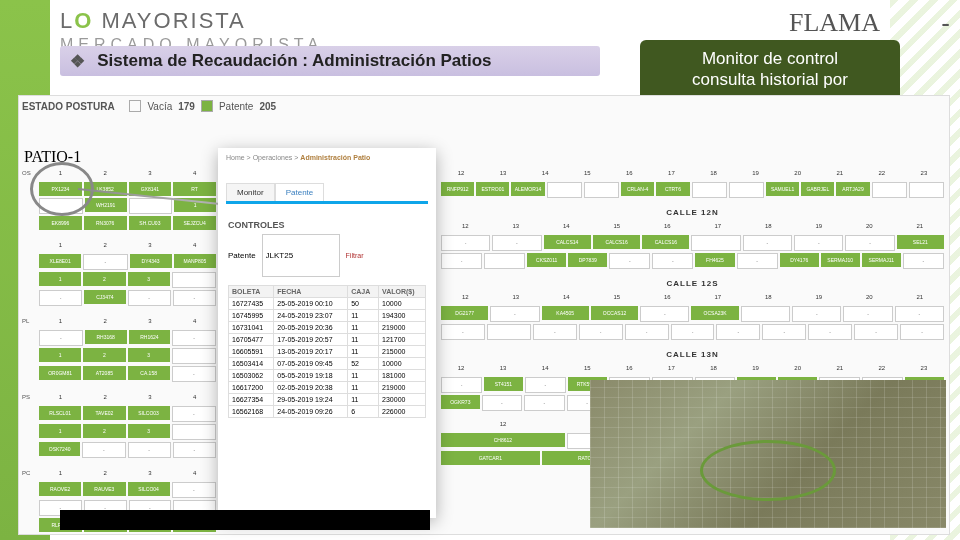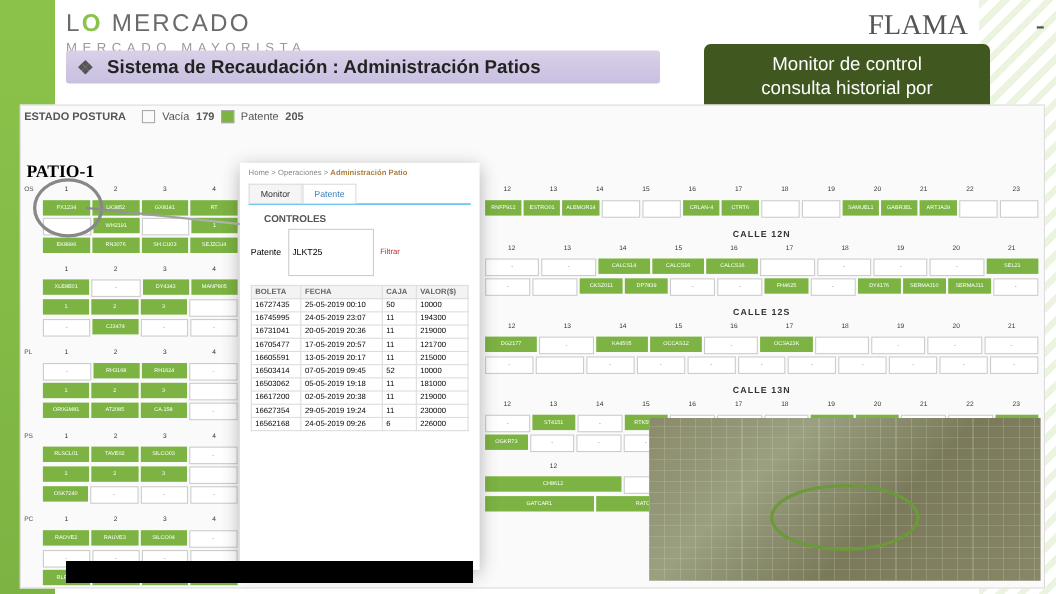--- a/index.html
+++ b/index.html
@@ -1,49 +1,49 @@
 <!DOCTYPE html>
 <html><head>
 <meta charset="utf-8">
 <style>
 html,body{margin:0;padding:0;width:960px;height:540px;background:#fff;font-family:Arial,sans-serif;overflow:hidden}
 .page{position:relative;width:960px;height:540px}
 .leftbar{position:absolute;left:0;top:0;width:50px;height:540px;background:linear-gradient(to bottom,#8bc34a 0%,#7cb342 100%)}
 .logo{position:absolute;left:60px;top:8px;font-size:0}
 .logo-main{font-size:22px;letter-spacing:2px;color:#6b6b6b;font-weight:400}
 .logo-main .accent{color:#8bc34a;font-weight:600}
-.logo-sub{font-size:12px;letter-spacing:5px;color:#9a9a9a;margin-top:2px}
+.logo-sub{font-size:16px;letter-spacing:5px;color:#9a9a9a;margin-top:2px}
 .flama{position:absolute;right:80px;top:8px;font-size:26px;color:#555;font-family:Liberation Serif, serif}
 .dash{position:absolute;right:10px;top:8px;font-size:26px;color:#555}
 .titlebar{position:absolute;left:60px;top:46px;width:530px;height:30px;background:linear-gradient(to bottom,#d9d0e8,#c9bfe0);border-radius:3px;display:flex;align-items:center;font-size:17px;font-weight:bold;color:#222;padding-left:10px}
 .titlebar .bullet{color:#555;margin-right:12px}
 .callout{position:absolute;left:640px;top:40px;width:260px}
 .callout-box{background:#405820;color:#fff;border-radius:6px;padding:8px 10px;text-align:center;font-size:17px;line-height:1.25}
 .callout-arrow{width:0;height:0;margin:0 auto;border-left:28px solid transparent;border-right:28px solid transparent;border-top:24px solid #405820}
 .back{position:absolute;left:18px;top:95px;width:930px;height:438px;background:#fafafa;border:1px solid #ddd}
 .estadobar{position:absolute;left:22px;top:100px;font-size:10px;color:#555;display:flex;align-items:flex-end;gap:6px}
 .sq{width:10px;height:10px;display:inline-block;border:1px solid #aaa}
 .sq.g{background:#7cb342}
-.patio-label{position:absolute;left:24px;top:148px;font-size:16px;font-weight:bold;font-family:Georgia,serif}
+.patio-label{position:absolute;left:24px;top:148px;font-size:16px;font-weight:normal;font-family:Georgia,serif}
 .gridcol{position:absolute;top:166px;font-size:6px}
 .gridcol.left{left:22px;width:195px}
 .gridcol.right{left:440px;width:505px}
 .row{display:flex;margin-bottom:2px}
 .chip{flex:1;height:14px;margin:0 1px;background:#7cb342;color:#fff;display:flex;align-items:center;justify-content:center;font-size:5px;overflow:hidden}
 .chip.e{background:#fff;border:1px solid #ccc;color:#888}
 .chip.h{background:transparent;color:#333;font-size:6px;border:none}
 .rowlab{width:16px;font-size:6px;color:#555;display:flex;align-items:center}
 .streetlab{text-align:center;font-size:8px;font-weight:bold;color:#333;margin:4px 0 2px;letter-spacing:1px}
 .popup{position:absolute;left:218px;top:148px;width:218px;height:370px;background:#fff;box-shadow:0 4px 16px rgba(0,0,0,.3);font-size:9px}
 .popup .bc{padding:6px 8px;font-size:7px;color:#888}
 .popup .bc b{color:#b08040}
-.popup .tabs{display:flex;border-bottom:1px solid #0ea5e9;margin:0 8px}
+.popup .tabs{display:flex;border-bottom:3px solid #0ea5e9;margin:16px 8px}
 .popup .tab{padding:4px 10px;border:1px solid #ddd;border-bottom:none;font-size:8px;background:#fff;color:#3a7fbf}
 .popup .tab:first-child{background:#f5f5f5;color:#333}
-.popup h4{margin:8px 22px 4px;font-size:9px;color:#555}
+.popup h4{margin:8px 10px 4px;font-size:9px;color:#555}
 .popup .filt{margin:2px 10px 8px;display:flex;align-items:center;gap:6px;font-size:8px}
 .popup .filt input{width:70px;font-size:8px;padding:16px 3px;border:1px solid #ccc}
 .popup .filt .btn{font-size:7px;color:#b03030}
 .ptable{width:198px;margin:0 10px;border-collapse:collapse;font-size:7px}
 .ptable th,.ptable td{border:1px solid #ddd;padding:2px 3px;text-align:left}
 .ptable th{background:#f3f3f3;color:#666}
 .blackbar{position:absolute;left:60px;top:510px;width:370px;height:20px;background:#000}
 .circle{position:absolute;left:30px;top:162px;width:58px;height:48px;border:3px solid #888;border-radius:50%;background:transparent;pointer-events:none}
 .pointer{position:absolute;left:78px;top:188px;width:150px;height:2px;background:linear-gradient(to right,#888,#bbb);transform-origin:left center;transform:rotate(6deg)}
 .aerial{position:absolute;left:590px;top:380px;width:356px;height:148px;background:linear-gradient(135deg,#8a8a6a 0%,#9aa080 30%,#7a7a5a 60%,#888868 100%);overflow:hidden}
@@ -53,21 +53,21 @@
 </style>
 </head>
 <body>
 
 <div class="page">
   <div class="leftbar"></div>
   <div class="stripes"></div>
 
   <div class="logo">
     <div class="logo-main">
-      <span>L</span><span class="accent">O</span><span> MERCADO</span>
+      <span>L</span><span class="accent">O</span><span> MAYORISTA</span>
     </div>
     <div class="logo-sub">MERCADO MAYORISTA</div>
   </div>
 
   <div class="flama">
     <span>FLAMA</span><br>
     <span style="font-size:22px">2019</span>
   </div>
   <div class="dash">-</div>
 

